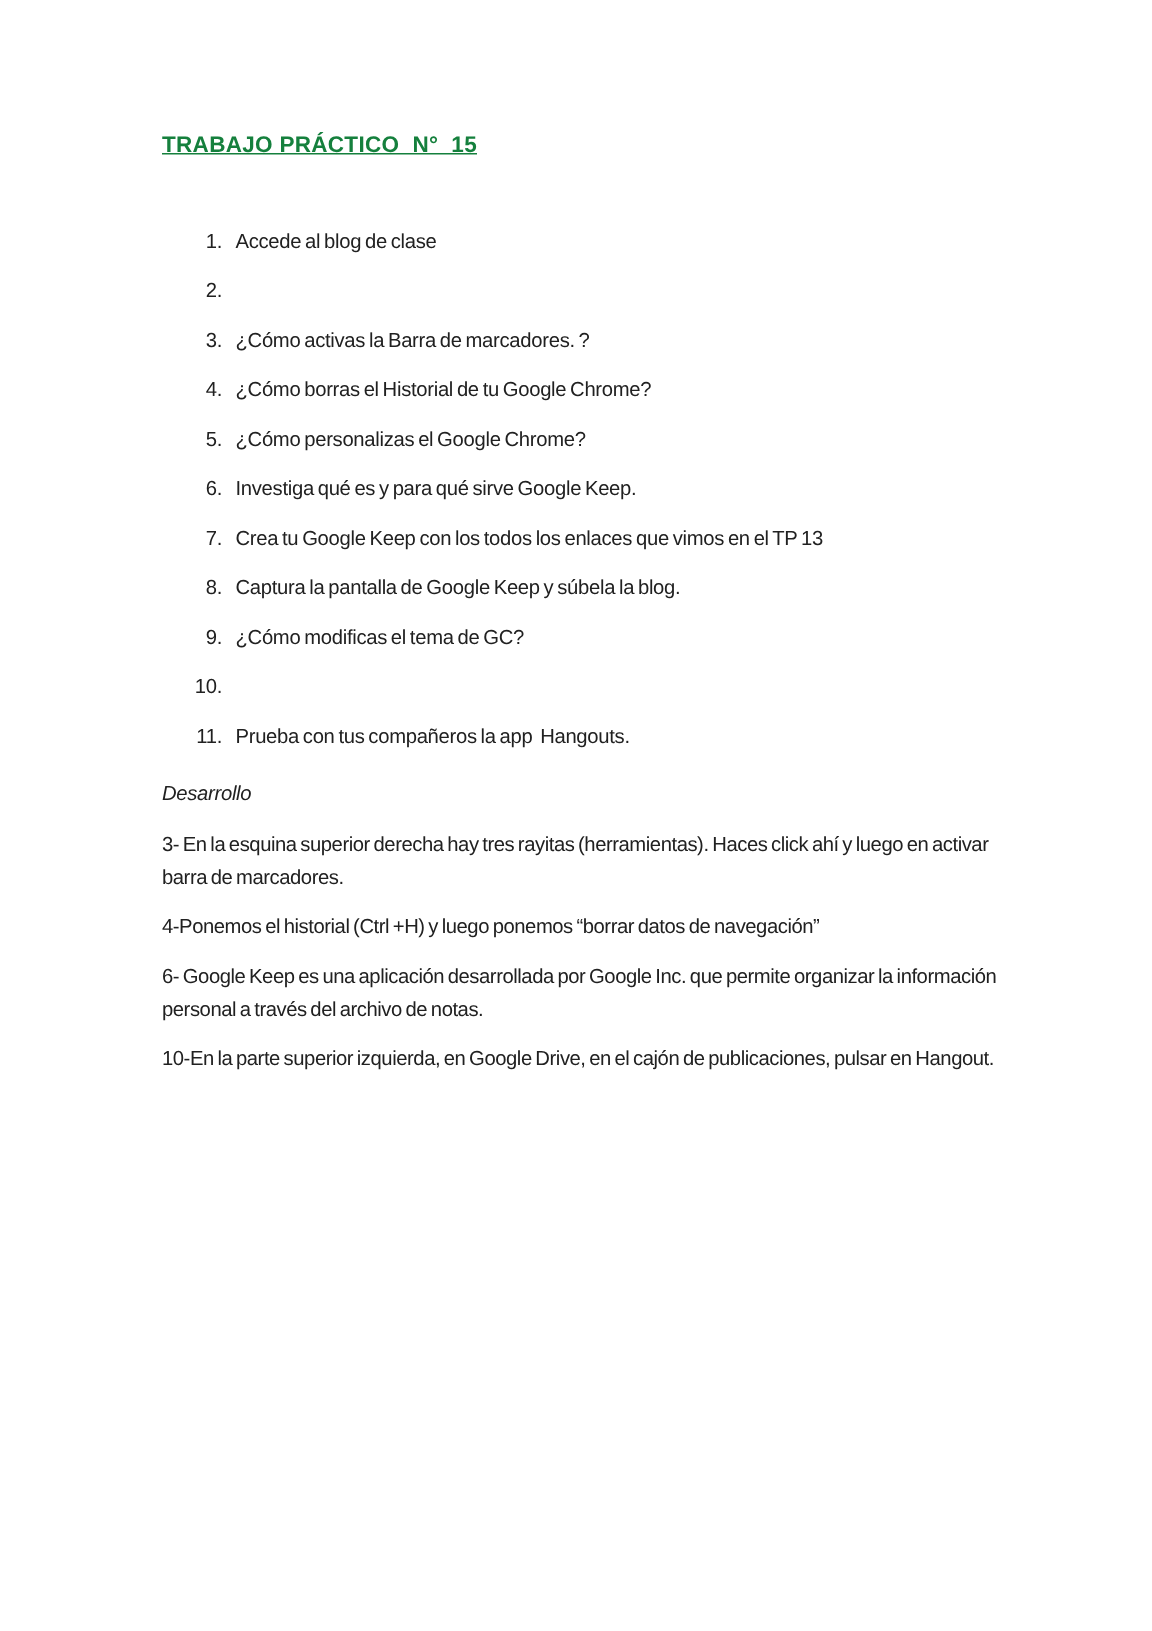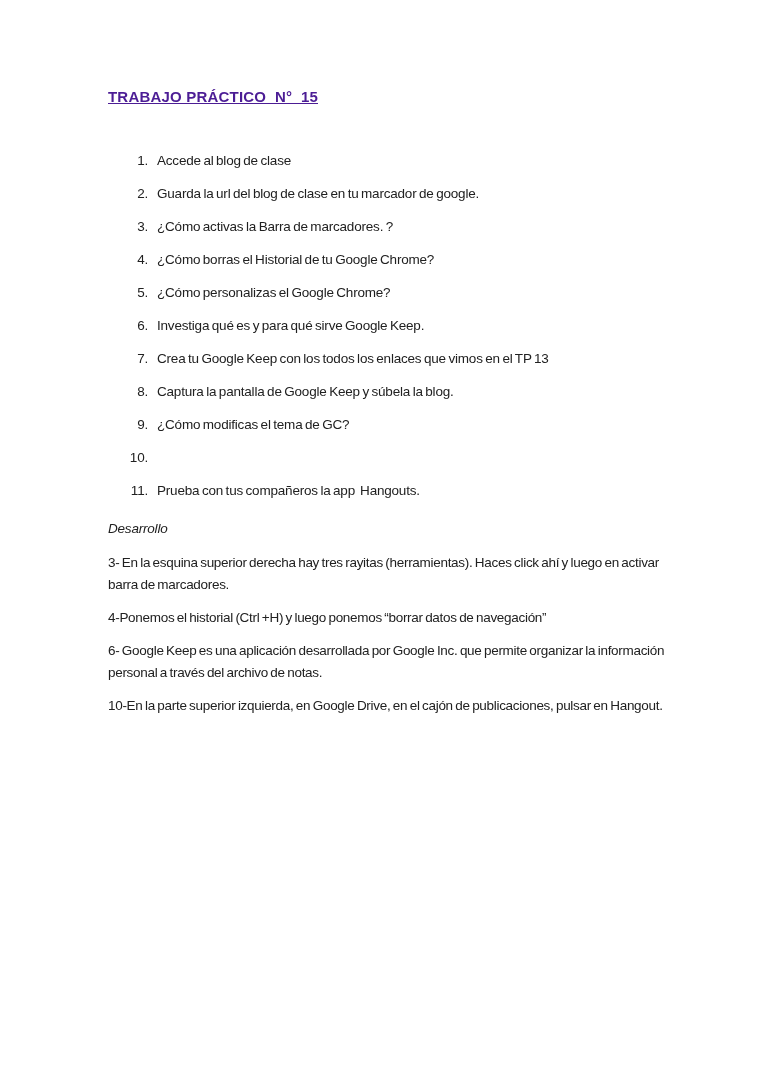--- a/index.html
+++ b/index.html
@@ -21,21 +21,21 @@
     top: 88px;
     width: 560px;
   }
   .doc-title {
     font-size: 15px;
     font-weight: bold;
     text-decoration: underline;
     letter-spacing: 0.2px;
     white-space: pre-wrap;
     margin: 0 0 46px 0;
-    color: #4c1d95;
+    color: #15803d;
   }
   ol.task-list {
     list-style: none;
     margin: 0 0 18px 0;
     padding: 0;
     font-size: 13.5px;
     letter-spacing: -0.2px;
     word-spacing: -1px;
   }
   ol.task-list li {
@@ -74,21 +74,20 @@
 
   <h1 class="doc-title">TRABAJO PRÁCTICO  N°  15</h1>
 
   <ol class="task-list">
     <li>
       <span class="num">1.</span>
       <span class="txt">Accede al blog de clase</span>
     </li>
     <li>
       <span class="num">2.</span>
-      <span class="txt">Guarda la url del blog de clase en tu marcador de google.</span>
     </li>
     <li>
       <span class="num">3.</span>
       <span class="txt">¿Cómo activas la Barra de marcadores. ?</span>
     </li>
     <li>
       <span class="num">4.</span>
       <span class="txt">¿Cómo borras el Historial de tu Google Chrome?</span>
     </li>
     <li>

